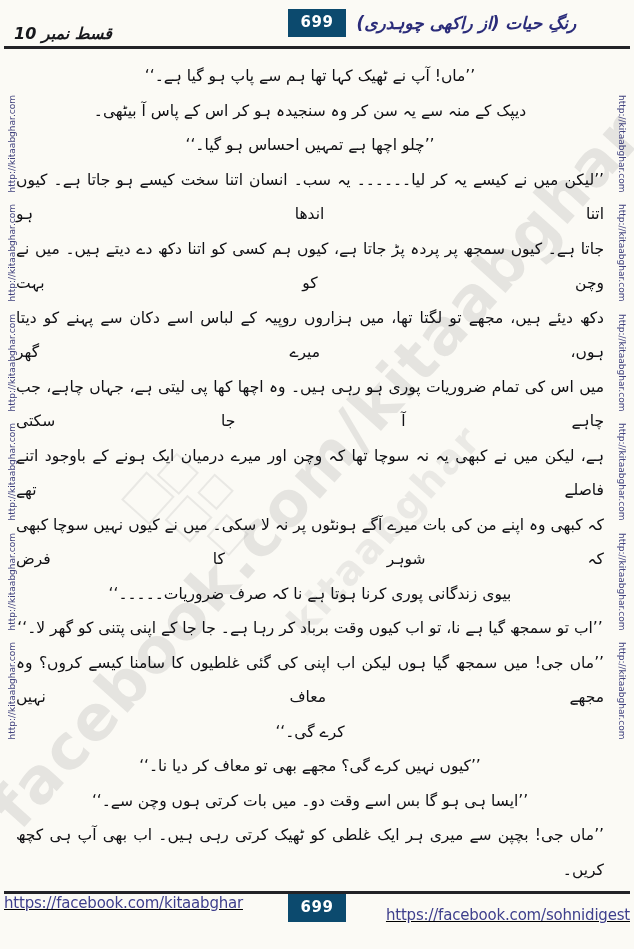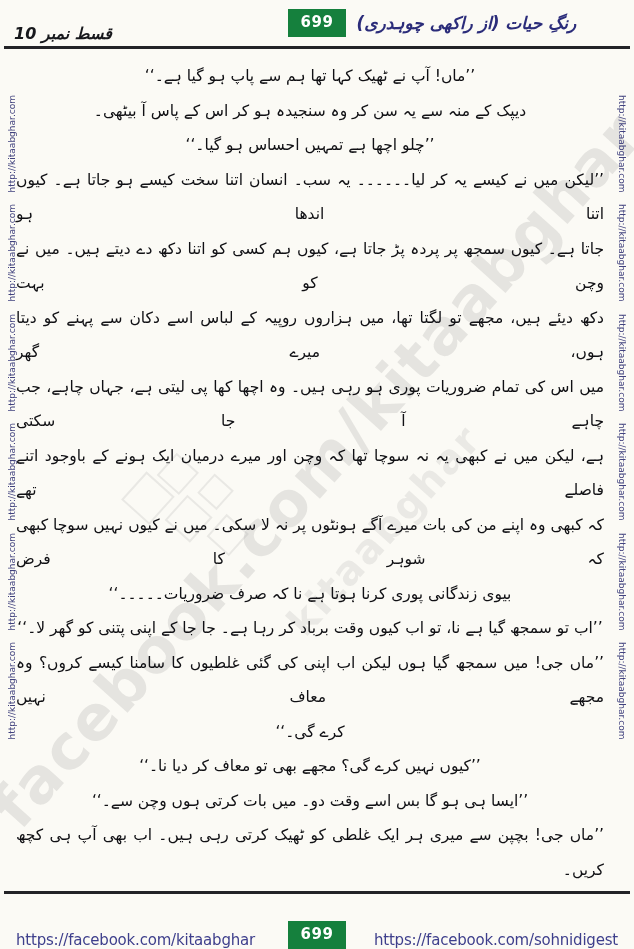--- a/index.html
+++ b/index.html
@@ -49,21 +49,21 @@
     color:#17181c;
     font-size:16px;
     font-weight:700;
     font-style:italic;
     white-space:nowrap;
     direction:rtl;
     margin-top:20px;
   }
   .pagebadge{
     display:inline-block;
-    background:#15803d;
+    background:#0c4a6e;
     color:#ffffff;
     font-family:"DejaVu Sans",sans-serif;
     font-weight:700;
     font-size:15px;
     line-height:1;
     padding:6px 13px 7px;
     letter-spacing:.5px;
     direction:ltr;
   }
   .rule-top{
@@ -165,24 +165,25 @@
   }
 
   
   .rule-bot{
     height:3px;flex:0 0 3px;
     background:#232327;
     margin:0 4px;
   }
   .footer{
     height:55px;flex:0 0 55px;
-    display:flex;align-items:flex-end;
-    padding:0 16px;
+    display:flex;align-items:flex-start;
+    padding:0 4px;
     box-sizing:border-box;
     direction:ltr;
+    text-decoration:underline;
   }
   .ft-left{
     flex:1 1 0;text-align:left;
     color:#3e3f8c;
     font-size:15px;
     letter-spacing:-.2px;
     white-space:nowrap;
     font-family:"DejaVu Sans",sans-serif;
   }
   .ft-center{flex:0 0 auto;margin:0 10px;}

